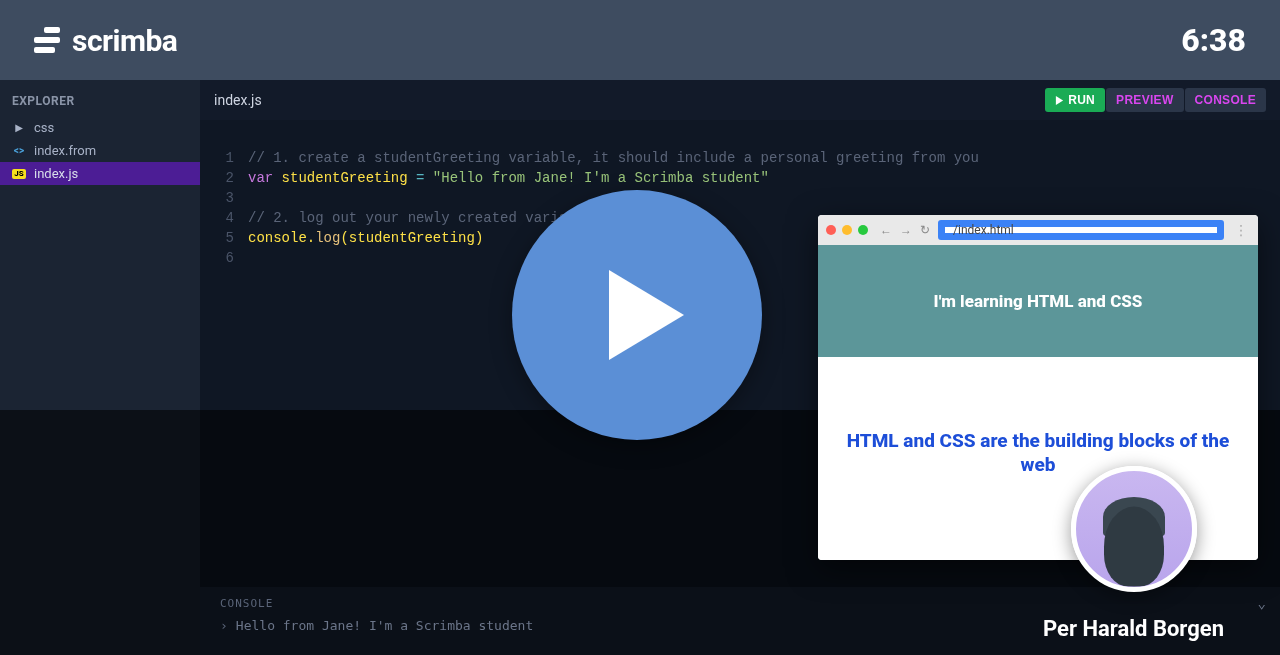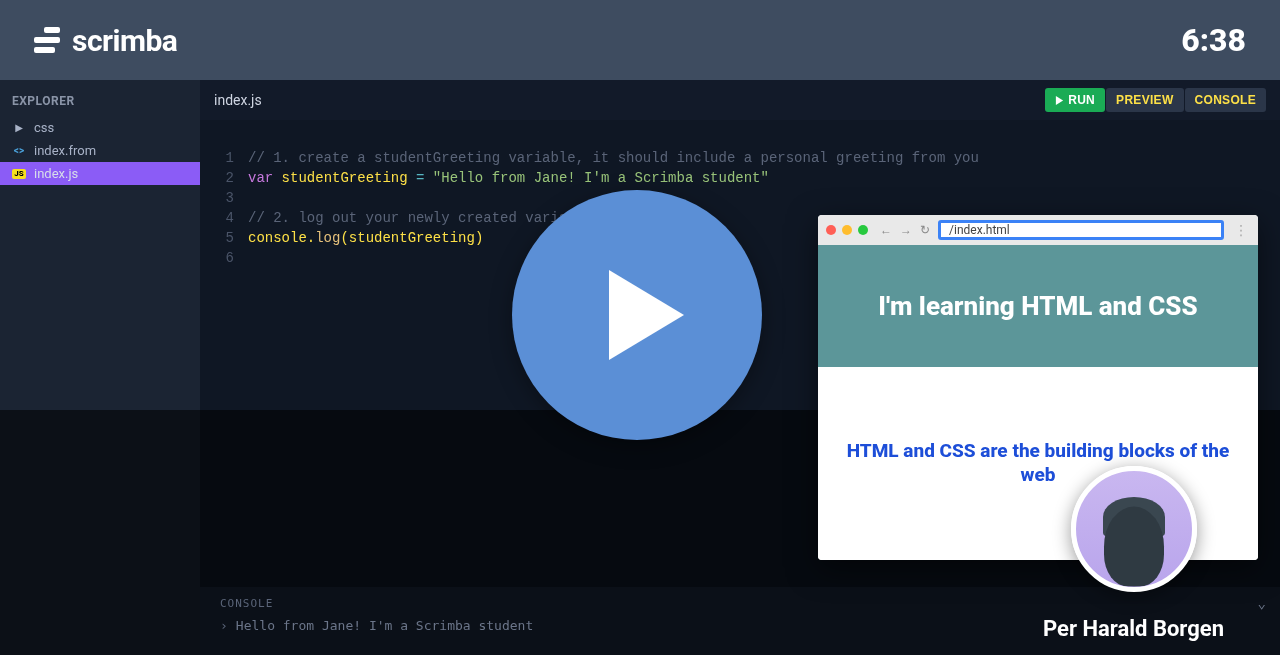--- a/index.html
+++ b/index.html
@@ -17,30 +17,30 @@
   .timestamp { color: #fff; font-weight: 800; font-size: 32px; }
 
   
   .main { flex: 1; display: flex; min-height: 0; position: relative; }
 
   
   .sidebar { width: 200px; background: #1b2433; display: flex; flex-direction: column; font-size: 13px; }
   .side-hdr { color: #8a94a7; font-size: 12px; font-weight: 700; letter-spacing: 0.5px; padding: 14px 12px 8px; }
   .tree-item { display: flex; align-items: center; gap: 8px; padding: 4px 12px; color: #a8b2c7; cursor: pointer; }
   .tree-item .icon { width: 14px; display: inline-flex; justify-content: center; font-size: 10px; }
-  .tree-item.active { background: #8b5cf6; color: #d7ddea; }
+  .tree-item.active { background: #4c1d95; color: #d7ddea; }
   .badge-js { background: #f7df1e; color: #000; font-size: 8px; font-weight: 800; padding: 1px 2px; border-radius: 2px; line-height: 1; }
   .badge-html { color: #4aa0d9; font-weight: 700; font-size: 10px; }
 
   
   .editor-col { flex: 1; display: flex; flex-direction: column; min-width: 0; background: #0f1724; }
   .editor-top { height: 40px; display: flex; align-items: center; justify-content: space-between; padding: 0 14px; background: #121a29; }
   .filetab { color: #cfd5e2; font-size: 14px; }
   .ed-btns { display: flex; gap: 1px; }
-  .btn { font-size: 12px; font-weight: 700; padding: 5px 10px; border-radius: 3px; background: #2b3649; color: #fde047; border: none; cursor: pointer; letter-spacing: 0.3px; }
+  .btn { font-size: 12px; font-weight: 700; padding: 5px 10px; border-radius: 3px; background: #2b3649; color: #d946ef; border: none; cursor: pointer; letter-spacing: 0.3px; }
   .btn.run { background: #1aab55; color: #fff; display: inline-flex; align-items: center; gap: 4px; }
   .btn.run svg { width: 9px; height: 9px; }
 
   .code-area { position: relative; flex: 1; min-height: 0; }
   .code-wrap { display: flex; padding-top: 28px; font-family: "SFMono-Regular", Consolas, "Liberation Mono", Menlo, monospace; font-size: 14px; line-height: 20px; }
   .gutter { width: 48px; text-align: right; color: #4a5468; padding-right: 14px; user-select: none; }
   .code { white-space: pre; color: #cfd5e2; }
   .tok-comment { color: #5a6478; }
   .tok-kw { color: #c678dd; }
   .tok-id { color: #fde047; }
@@ -59,24 +59,24 @@
   .console .caret { color: #5a6478; margin-right: 8px; }
   .console .chev { position: absolute; right: 14px; top: 8px; color: #6b7589; font-size: 14px; }
 
   
   .browser { position: absolute; top: 135px; right: 22px; width: 440px; height: 345px; background: #fff; border-radius: 4px; box-shadow: 0 8px 30px rgba(0,0,0,0.5); overflow: hidden; display: flex; flex-direction: column; }
   .b-toolbar { height: 30px; background: #e9e9e9; display: flex; align-items: center; gap: 8px; padding: 0 8px; }
   .traffic { display: flex; gap: 6px; margin-right: 4px; }
   .traffic span { width: 10px; height: 10px; border-radius: 50%; display: block; }
   .tl-r { background: #ff5f56; } .tl-y { background: #ffbd2e; } .tl-g { background: #27c93f; }
   .b-icons { display: flex; gap: 8px; color: #888; font-size: 12px; }
-  .b-url { flex: 1; height: 20px; background: #fff; border: 3px solid #3b82f6; border-radius: 3px; font-size: 12px; color: #444; display: flex; align-items: center; padding: 0 8px; }
+  .b-url { flex: 1; height: 20px; background: #fff; border: 7px solid #3b82f6; border-radius: 3px; font-size: 12px; color: #444; display: flex; align-items: center; padding: 0 8px; }
   .b-menu { color: #aaa; font-size: 14px; padding: 0 2px; }
   .b-body { flex: 1; overflow: hidden; background: #fff; }
-  .hero { background: #5c9699; color: #fff; font-weight: 800; font-size: 26px; text-align: center; padding: 46px 28px; }
+  .hero { background: #5c9699; color: #fff; font-weight: 800; font-size: 17px; text-align: center; padding: 46px 28px; }
   .sub { color: #1d4ed8; font-weight: 800; font-size: 19px; text-align: center; padding: 72px 14px 10px; line-height: 1.25; }
 
   
   .play { position: absolute; left: 512px; top: 110px; width: 250px; height: 250px; border-radius: 50%; background: #5b8fd6; display: flex; align-items: center; justify-content: center; cursor: pointer; box-shadow: 0 6px 22px rgba(0,0,0,0.35); }
   .play svg { width: 100px; height: 100px; fill: #fff; margin-left: 14px; }
 
   
   .instructor { position: absolute; right: 56px; bottom: 14px; display: flex; flex-direction: column; align-items: center; gap: 24px; }
   .avatar { width: 126px; height: 126px; border-radius: 50%; background: radial-gradient(circle at 50% 40%, #e0caa0 0 22%, transparent 22%), linear-gradient(#c9b7f0, #b9a5ec); border: 5px solid #fff; box-shadow: 0 4px 18px rgba(0,0,0,0.4); position: relative; overflow: hidden; }
   .avatar::after { content: ""; position: absolute; left: 50%; top: 50%; transform: translate(-50%,-28%); width: 60px; height: 80px; background: #2f3a42; border-radius: 50% 50% 40% 40%; }

